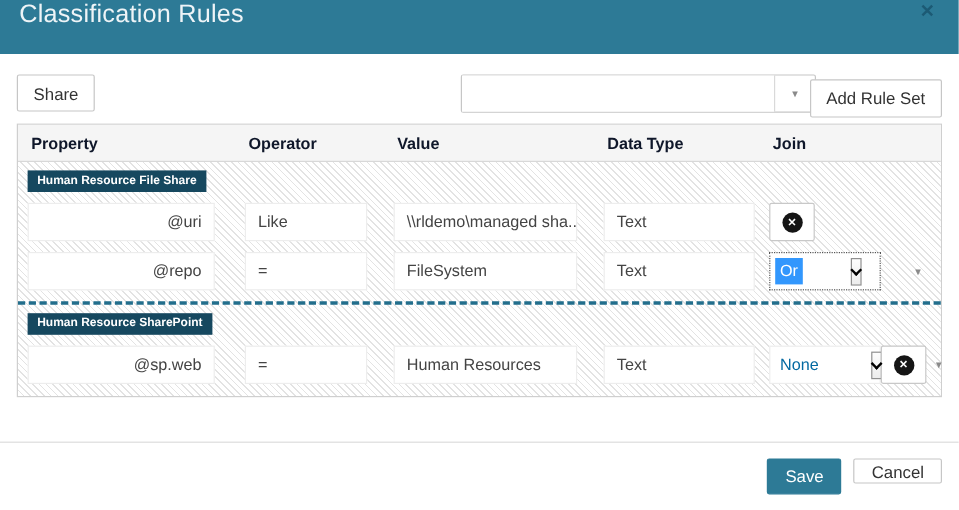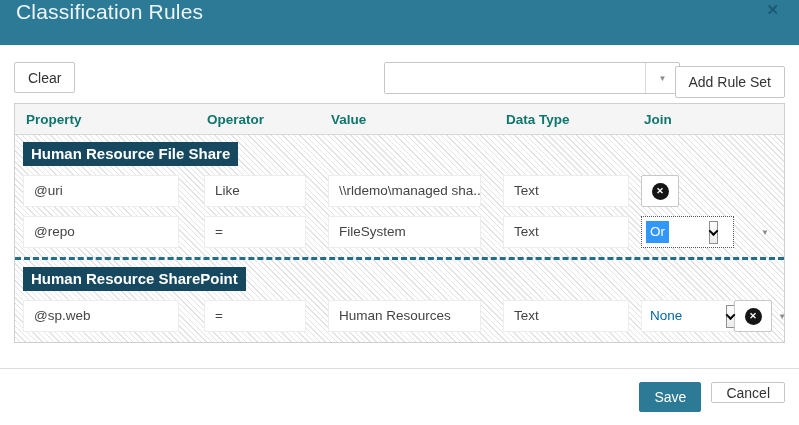--- a/index.html
+++ b/index.html
@@ -93,49 +93,49 @@
     align-items: center;
   }
   .thead {
     background: #f5f5f5;
     height: 31px;
     border-bottom: 1px solid #d8d8d8;
   }
   .thead .th {
     font-size: 13.5px;
     font-weight: bold;
-    color: #0f766e;
+    color: #0f172a;
     padding-left: 3px;
   }
   .tbody {
     background: repeating-linear-gradient(45deg, #ffffff 0 3px, #e3e3e3 3px 4px);
     padding-bottom: 10px;
   }
   .group-badge {
     display: inline-block;
     margin: 7px 0 0 8px;
     background: #16485f;
     color: #fff;
-    font-size: 15px;
+    font-size: 10px;
     font-weight: bold;
     padding: 3px 8px 4px 8px;
   }
   .rule-row { margin-top: 9px; height: 32px; }
   .field {
     background: #fff;
     border: 1px solid #ededed;
     height: 32px;
     line-height: 30px;
     font-size: 13.5px;
     color: #444;
     padding: 0 10px;
     white-space: nowrap;
     overflow: hidden;
   }
-  .w-prop  { width: 156px; }
+  .w-prop  { width: 156px; text-align: right; }
   .w-op    { width: 102px; }
   .w-val   { width: 153px; }
   .w-type  { width: 126px; }
   .w-join  { width: 78px;  }
   .join-select {
     width: 93px;
     height: 32px;
     background: #fff;
     display: flex;
     align-items: center;
@@ -219,21 +219,21 @@
 </style>
 </head>
 <body>
 
 <div class="titlebar">
   <h1>Classification Rules</h1>
   <span class="close-x">✕</span>
 </div>
 
 <div class="toolbar">
-  <button class="btn">Clear</button>
+  <button class="btn">Share</button>
   <div class="combobox">
     <input type="text" value="" style="">
     <span class="arrow">▼</span>
   </div>
   <button class="btn add-ruleset">Add Rule Set</button>
 </div>
 
 <div class="rules-table">
 
   <div class="thead grid-cols">

